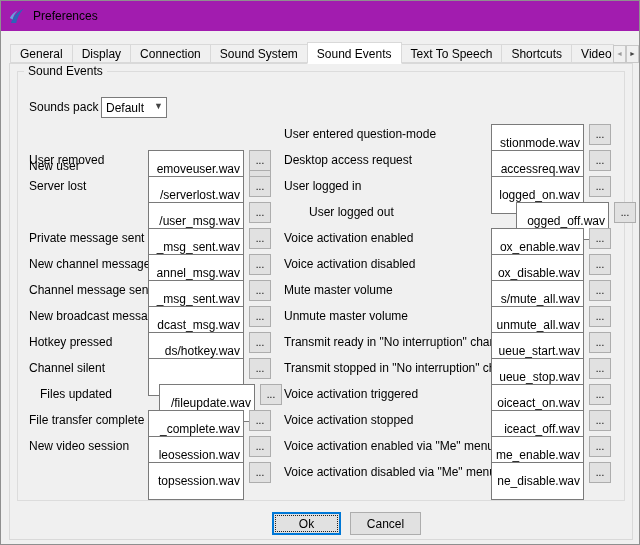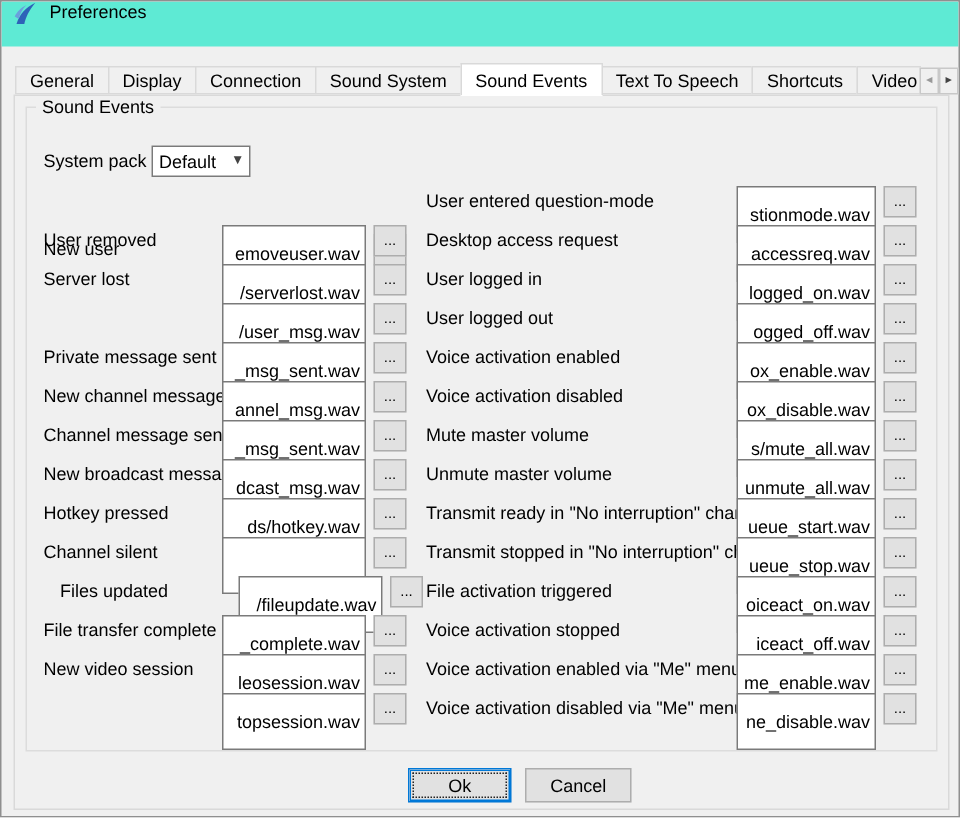--- a/index.html
+++ b/index.html
@@ -15,22 +15,23 @@
     width: 640px;
     height: 545px;
     background: #f0f0f0;
     border: 1px solid #8f8f8f;
     overflow: hidden;
   }
   .titlebar {
     position: absolute;
     left: 0; top: 0; right: 0;
     height: 30px;
-    background: #5eead4;
+    background: #a21caf;
     display: flex;
+    align-items: center;
     padding-left: 8px;
     gap: 8px;
   }
   .titlebar .app-icon { width: 16px; height: 16px; display: inline-block; }
   .title-text { font-size: 12px; }
 
   
   .tabbar {
     position: absolute;
     left: 9px; top: 41px;
@@ -204,21 +205,21 @@
     </div>
   <button class="tab-scroll" id="tabScrollLeft">◄</button>
   <button class="tab-scroll" id="tabScrollRight">►</button>
 
   <div class="panel"></div>
 
   <div class="groupbox">
     <span class="group-title">Sound Events</span>
   </div>
 
-  <span class="sounds-pack-label">System pack</span>
+  <span class="sounds-pack-label">Sounds pack</span>
   <div class="combo">
     <span>Default</span>
     <span class="combo-arrow">▼</span>
   </div>
 
   <div class="sound-col col-left">
       <div class="sound-row" style="top: 14px; margin-top: 18px;">
         <span class="row-label">New user</span>
         <input type="text" class="row-field" value="s/newuser.wav" style="">
         <button class="row-browse">...</button>
@@ -296,21 +297,21 @@
       <div class="sound-row" style="top: 26px;">
         <span class="row-label">Desktop access request</span>
         <input type="text" class="row-field" value="accessreq.wav" style="">
         <button class="row-browse">...</button>
       </div>
       <div class="sound-row" style="top: 52px;">
         <span class="row-label">User logged in</span>
         <input type="text" class="row-field" value="logged_on.wav" style="">
         <button class="row-browse">...</button>
       </div>
-      <div class="sound-row" style="top: 78px;">
+      <div class="sound-row" style="top: 78px; margin-left: 25px;">
         <span class="row-label">User logged out</span>
         <input type="text" class="row-field" value="ogged_off.wav" style="">
         <button class="row-browse">...</button>
       </div>
       <div class="sound-row" style="top: 104px;">
         <span class="row-label">Voice activation enabled</span>
         <input type="text" class="row-field" value="ox_enable.wav" style="">
         <button class="row-browse">...</button>
       </div>
       <div class="sound-row" style="top: 130px;">
@@ -332,21 +333,21 @@
         <span class="row-label">Transmit ready in "No interruption" channel</span>
         <input type="text" class="row-field" value="ueue_start.wav" style="">
         <button class="row-browse">...</button>
       </div>
       <div class="sound-row" style="top: 234px;">
         <span class="row-label">Transmit stopped in "No interruption" channel</span>
         <input type="text" class="row-field" value="ueue_stop.wav" style="">
         <button class="row-browse">...</button>
       </div>
       <div class="sound-row" style="top: 260px;">
-        <span class="row-label">File activation triggered</span>
+        <span class="row-label">Voice activation triggered</span>
         <input type="text" class="row-field" value="oiceact_on.wav" style="">
         <button class="row-browse">...</button>
       </div>
       <div class="sound-row" style="top: 286px;">
         <span class="row-label">Voice activation stopped</span>
         <input type="text" class="row-field" value="iceact_off.wav" style="">
         <button class="row-browse">...</button>
       </div>
       <div class="sound-row" style="top: 312px;">
         <span class="row-label">Voice activation enabled via "Me" menu</span>

